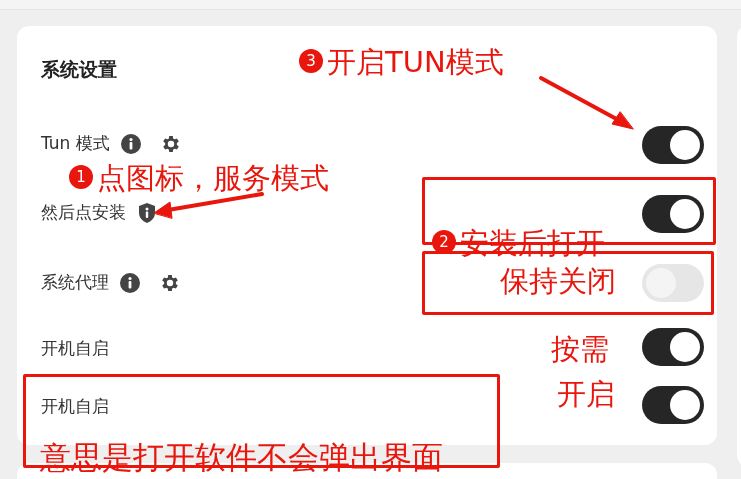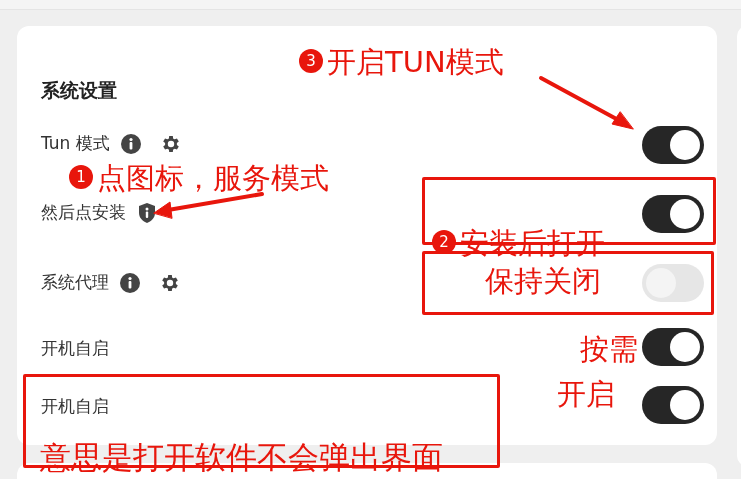--- a/index.html
+++ b/index.html
@@ -2,21 +2,21 @@
 <html><head>
 <meta charset="utf-8">
 <style>
   * { box-sizing: border-box; margin: 0; padding: 0; }
   html, body { width: 741px; height: 479px; overflow: hidden; }
   body { background: #efefef; font-family: "DejaVu Sans", "Liberation Sans", sans-serif; position: relative; }
   .topbar { position: absolute; left: 0; top: 0; width: 741px; height: 10px; background: #f4f4f4; border-bottom: 1px solid #e4e4e4; }
   .card { position: absolute; left: 17px; top: 26px; width: 700px; height: 419px; background: #fff; border-radius: 12px; }
   .card-right { position: absolute; left: 737px; top: 26px; width: 20px; height: 440px; background: #fff; border-radius: 12px; }
   .card-bottom { position: absolute; left: 17px; top: 463px; width: 700px; height: 40px; background: #fff; border-radius: 12px; }
-  .title { position: absolute; left: 41px; top: 78px; font-size: 19px; font-weight: bold; color: #222; }
+  .title { position: absolute; left: 41px; top: 57px; font-size: 19px; font-weight: bold; color: #222; }
   .row-label { position: absolute; left: 41px; font-size: 17px; color: #333; display: flex; align-items: center; }
   .row-label .txt { margin-right: 10px; }
   .ico { width: 22px; height: 22px; display: inline-flex; align-items: center; justify-content: center; margin-right: 18px; }
   .toggle { position: absolute; width: 62px; height: 38px; border-radius: 19px; background: #262626; }
   .toggle .knob { position: absolute; right: 4px; top: 4px; width: 30px; height: 30px; border-radius: 50%; background: #fff; }
   .toggle.off { background: #e6e6e6; }
   .toggle.off .knob { left: 4px; right: auto; background: #f4f4f4; }
   .anno { position: absolute; color: #e8160c; font-size: 29px; white-space: nowrap; line-height: 1; }
   .badge { display: inline-flex; width: 24px; height: 24px; border-radius: 50%; background: #e8160c; color: #fff; font-size: 15px; align-items: center; justify-content: center; margin-right: 4px; vertical-align: middle; position: relative; top: -3px; }
   .rbox { position: absolute; border: 3px solid #e8160c; border-radius: 2px; }
@@ -104,22 +104,22 @@
 
 <div class="anno" style="left:299px; top:48px;">
   <span class="badge">3</span><span>开启TUN模式</span>
 </div>
 <div class="anno" style="left:69px; top:164px;">
   <span class="badge">1</span><span>点图标，服务模式</span>
 </div>
 <div class="anno" style="left:432px; top:198px;margin-top:31px;">
   <span class="badge">2</span><span>安装后打开</span>
 </div>
-<div class="anno" style="left:485px; top:267px;">保持关闭</div>
-<div class="anno" style="left:580px; top:335px;">按需</div>
+<div class="anno" style="left:500px; top:267px;">保持关闭</div>
+<div class="anno" style="left:551px; top:335px;">按需</div>
 <div class="anno" style="left:557px; top:380px;">开启</div>
 <div class="anno" style="left:40px; top:442px; font-size:31px;font-family:Liberation Serif, serif;">意思是打开软件不会弹出界面</div>
 
 <svg class="arrows" width="741" height="479">
   <g stroke="#e8160c" stroke-width="4" fill="#e8160c" stroke-linecap="round">
     <line x1="541" y1="78" x2="622" y2="122"></line>
     <polygon points="633,129 612,124 620,112" stroke-width="1"></polygon>
     <line x1="262" y1="194" x2="168" y2="210"></line>
     <polygon points="154,213 170,202 172,218" stroke-width="1"></polygon>
   </g>

